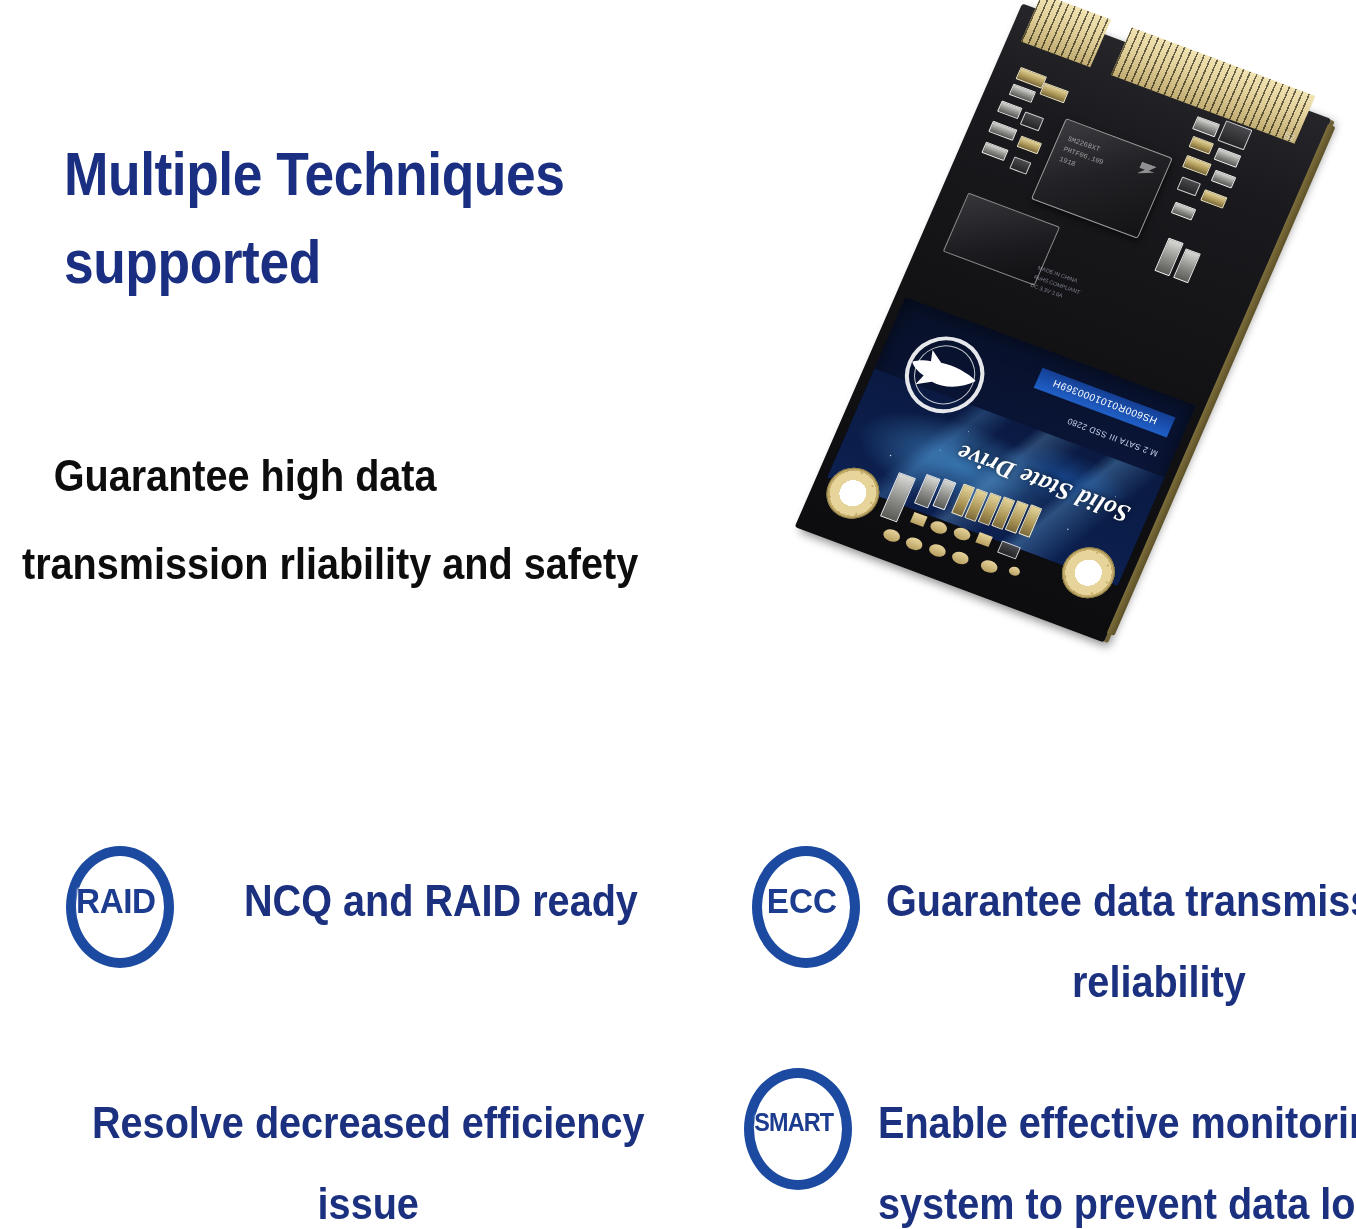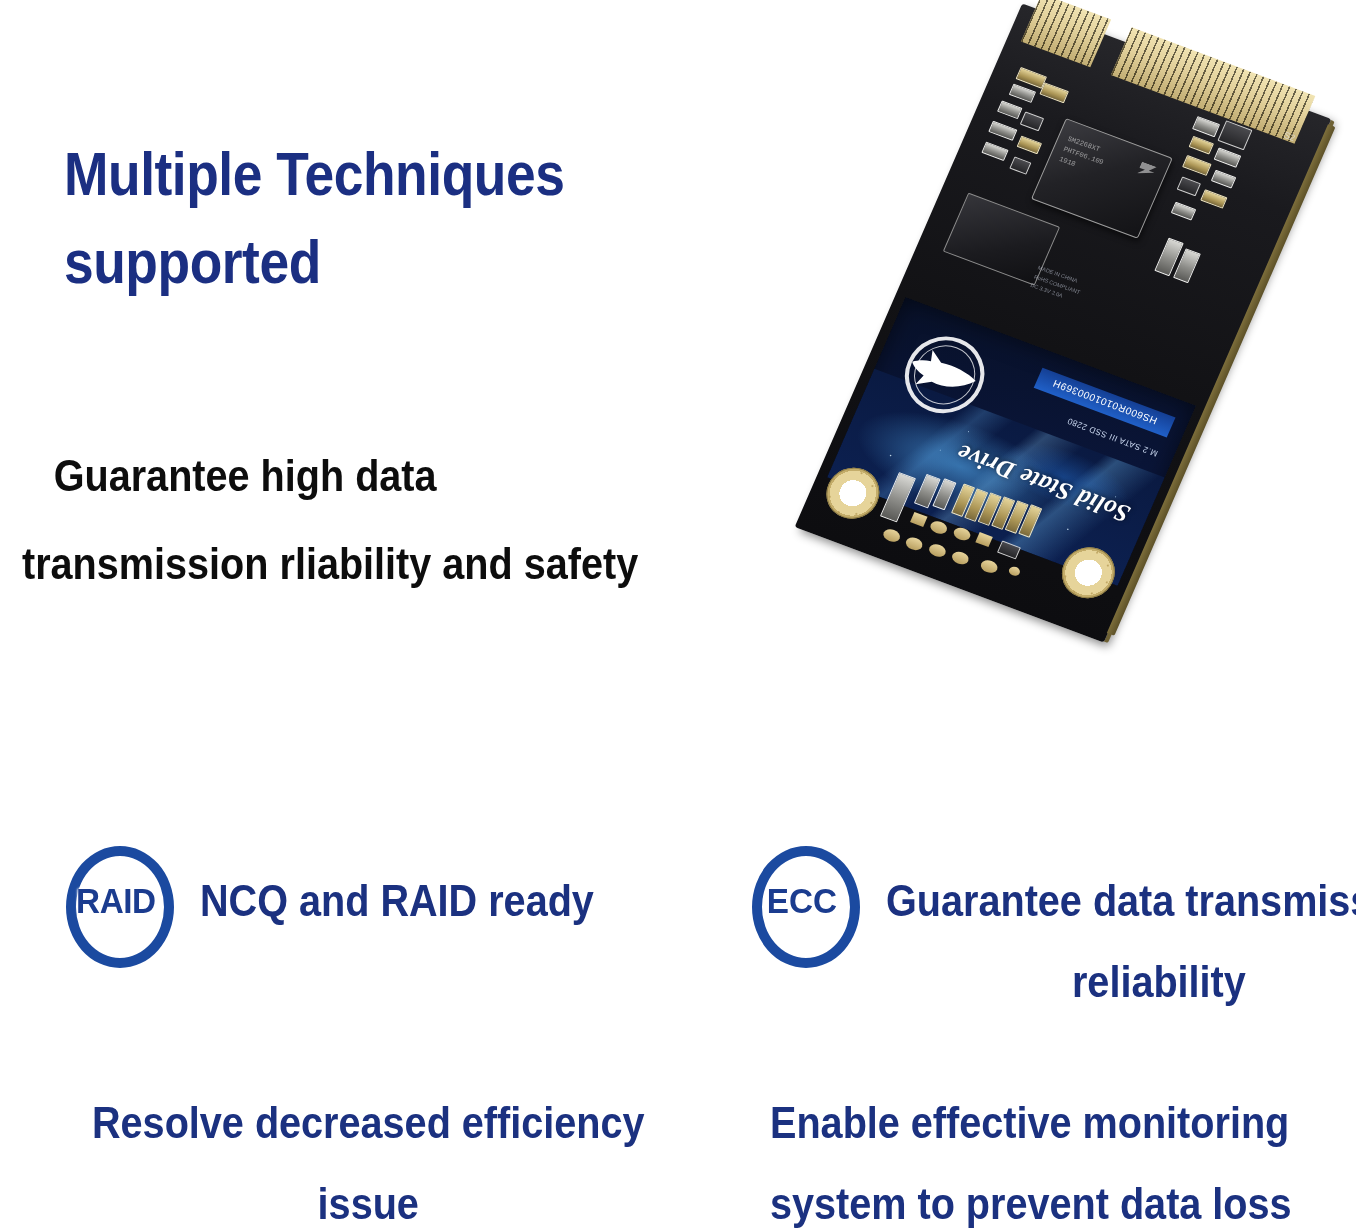--- a/index.html
+++ b/index.html
@@ -56,21 +56,21 @@
     left: 0;
     top: 826px;
     width: 1356px;
     height: 403px;
   }
   .feature {
     position: absolute;
     display: flex;
     align-items: flex-start;
   }
-  .feature.f-raid  { left: 62px;  top: 18px;  width: 640px; }
+  .feature.f-raid  { left: 62px;  top: 18px;  width: 640px; gap: 44px; }
   .feature.f-ecc   { left: 748px; top: 18px;  width: 600px; }
   .feature.f-trim  { left: 62px;  top: 240px; width: 660px; }
   .feature.f-smart { left: 740px; top: 240px; width: 610px; }
 
   
   .badge {
     position: relative;
     width: 108px;
     height: 108px;
     flex: 0 0 108px;
@@ -544,19 +544,23 @@
   </div>
 
   <div class="feature f-trim">
     <div class="feat-text">
       <span class="ft-line">Resolve decreased efficiency</span>
       <span class="ft-line center">issue</span>
     </div>
   </div>
 
   <div class="feature f-smart">
+    <div class="badge sz-smart">
+      <div class="ring"></div>
+      <div class="badge-text">SMART</div>
+    </div>
     <div class="feat-text">
       <span class="ft-line">Enable effective monitoring</span>
       <span class="ft-line center">system to prevent data loss</span>
     </div>
   </div>
 
 </div>
 
 </body></html>

